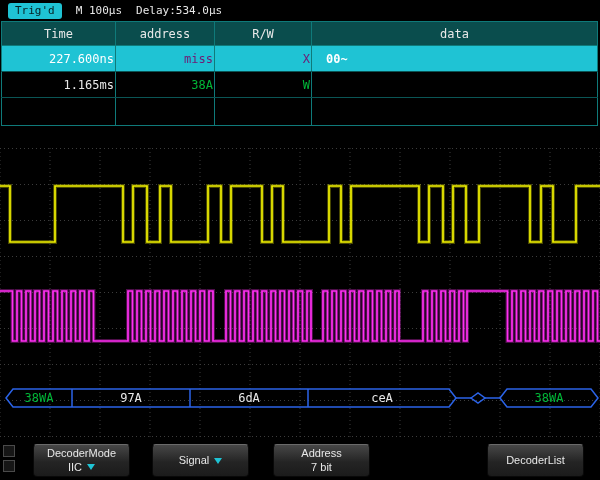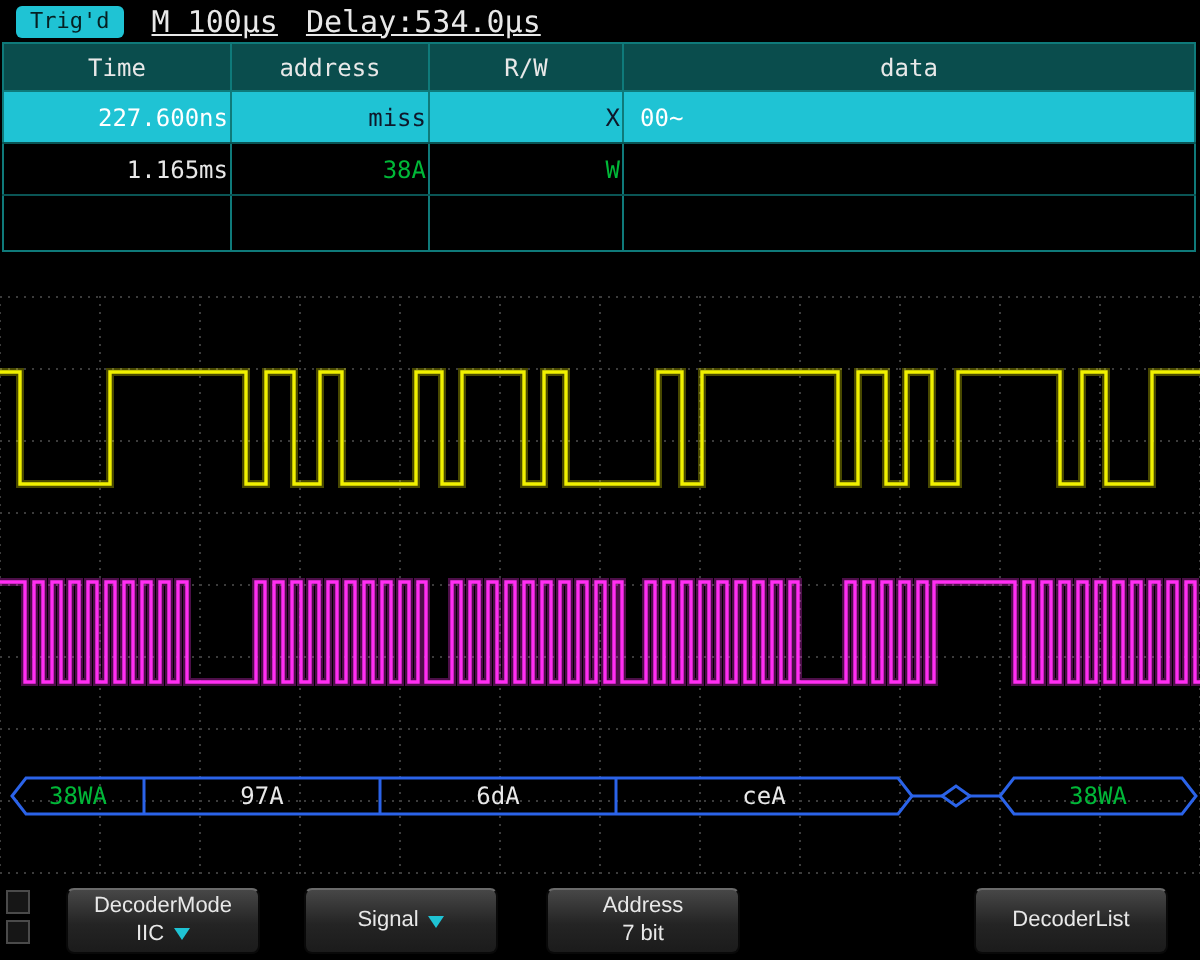--- a/index.html
+++ b/index.html
@@ -4,33 +4,33 @@
 <style>
   html,body{margin:0;padding:0;background:#000;}
   .screen{position:relative;width:600px;height:480px;background:#000;overflow:hidden;
           font-family:"DejaVu Sans Mono", monospace;}
 
   
   .statusbar{position:absolute;top:0;left:0;width:600px;height:21px;display:flex;
              align-items:center;gap:14px;padding-left:8px;box-sizing:border-box;}
   .trig-badge{background:#1fc3d4;color:#062022;border-radius:3px;font-size:11px;
               padding:1px 7px;line-height:14px;}
-  .tb-text{color:#e8e8e8;font-size:15px;text-decoration:underline;}
+  .tb-text{color:#e8e8e8;font-size:11px;}
 
   
   .decoder-table{position:absolute;top:21px;left:1px;width:596px;border-collapse:collapse;
                  table-layout:fixed;border:1px solid #0f7a7a;}
   .decoder-table th{background:#0a4d4d;color:#e8e8e8;font-weight:normal;font-size:12px;
                     height:21px;border:1px solid #0f7a7a;}
   .decoder-table td{font-size:12px;height:23px;border-left:1px solid #0f7a7a;
                     border-right:1px solid #0f7a7a;border-bottom:1px solid #0a5555;
                     color:#e8e8e8;text-align:right;overflow:hidden;white-space:nowrap;}
-  .decoder-table td.data-cell{text-align:left;padding-left:8px;}
+  .decoder-table td.data-cell{text-align:left;padding-left:14px;font-weight:bold;}
   .decoder-table tr.hl td{background:#1fc3d4;color:#ffffff;}
-  .decoder-table tr.hl td.pale{color:#0f172a;}
+  .decoder-table tr.hl td.pale{color:#701a75;}
   .decoder-table td.green{color:#00b838;}
   .decoder-table tr.empty-row td{height:25px;border-bottom:none;}
 
   
   #scope-svg{position:absolute;top:148px;left:0;}
 
   
   .menubar{position:absolute;left:0;top:438px;width:503px;height:42px;background:#000;text-decoration:underline;}
   .btn{position:absolute;top:6px;width:97px;height:33px;border-radius:4px;
        background:linear-gradient(#474747,#242424 55%,#1b1b1b);

